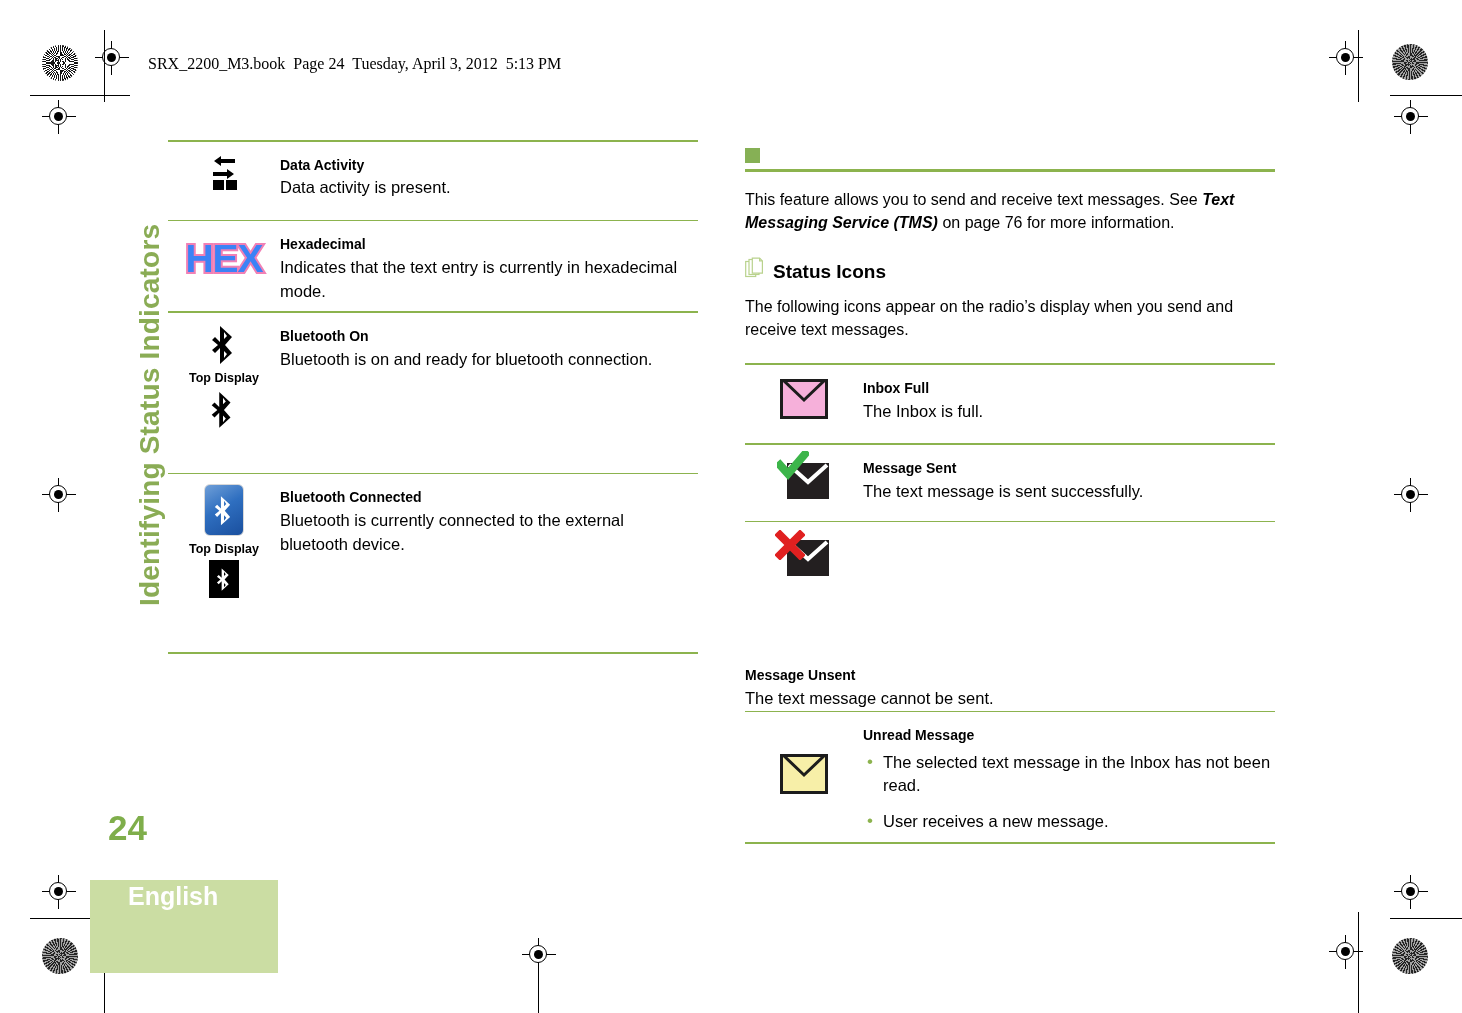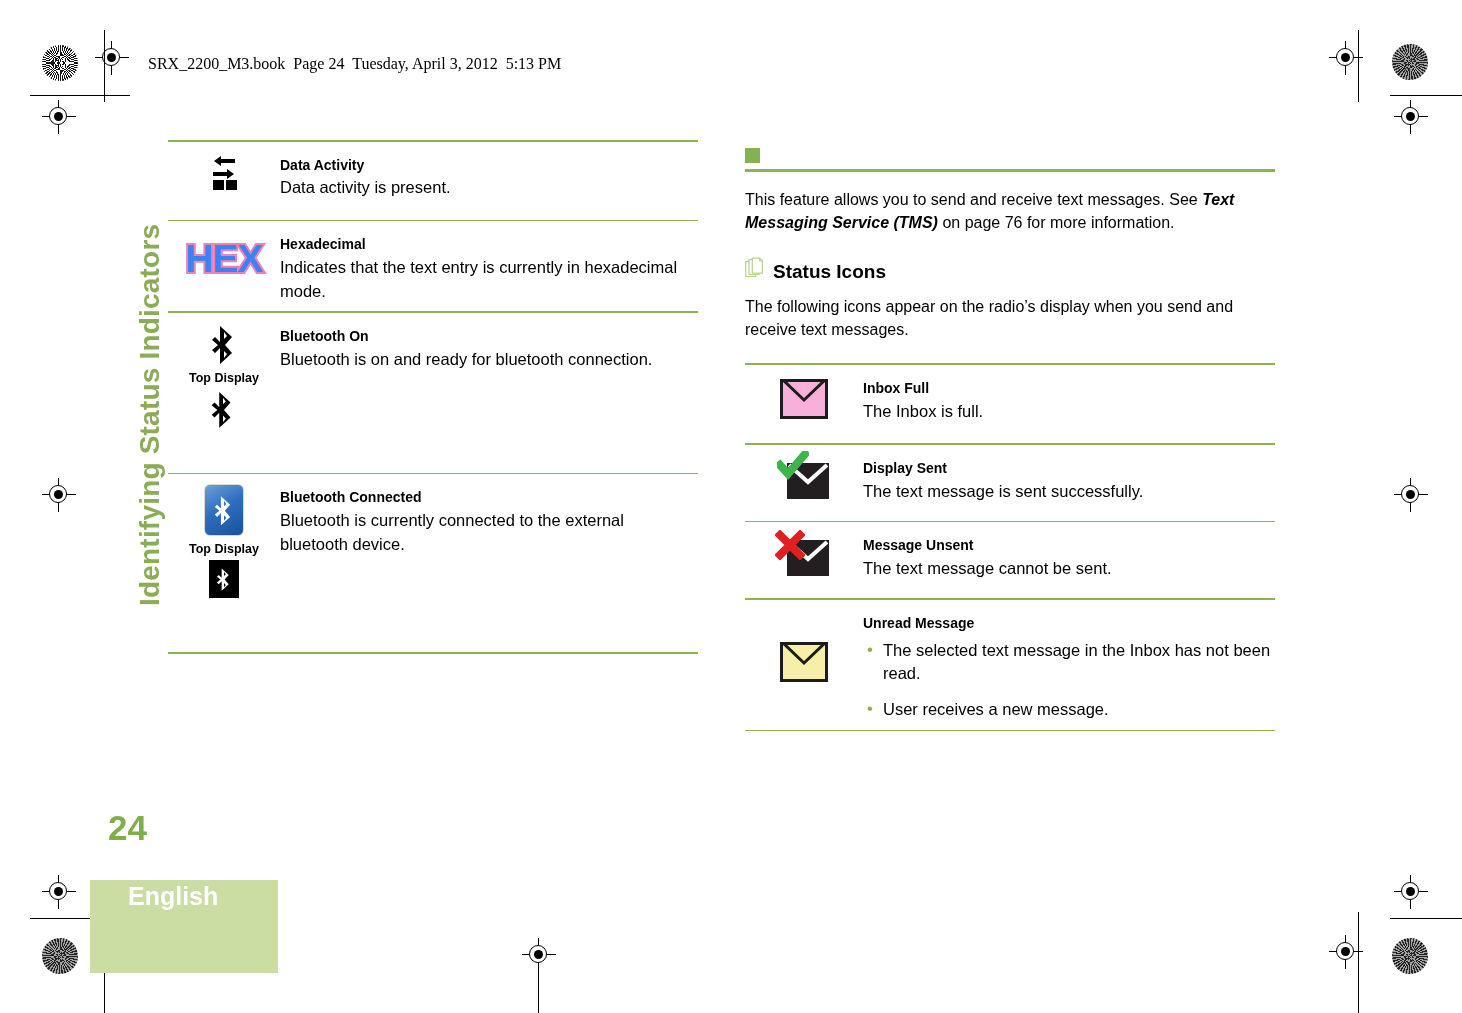--- a/index.html
+++ b/index.html
@@ -410,28 +410,28 @@
           </svg>
         </div>
         <div class="mark">
           <svg width="32" height="30" viewBox="0 0 32 30">
             <path d="M3 14 L11 23 L28 3" fill="none" stroke="#3cb54a" stroke-width="8" stroke-linecap="square"></path>
           </svg>
         </div>
       </div>
     </div>
     <div class="text-cell">
-      <div class="row-title">Display Sent</div>
+      <div class="row-title">Message Sent</div>
       <div class="row-desc">The text message is sent successfully.</div>
     </div>
   </div>
 
   <div class="rule"></div>
 
-  <div class="icon-row" style="min-height:76px;">
+  <div class="icon-row" style="min-height:76px;flex-direction:column;">
     <div class="icon-cell" style="width:118px; flex:0 0 118px; padding-top:12px;">
       <div class="env-dark">
         <div class="body"></div>
         <div class="flapw">
           <svg width="42" height="28" viewBox="0 0 42 28">
             <path d="M2 2 L21 19 L40 2" fill="none" stroke="#ffffff" stroke-width="4"></path>
           </svg>
         </div>
         <div class="mark" style="left:-4px; top:-4px;">
           <svg width="30" height="30" viewBox="0 0 30 30">

